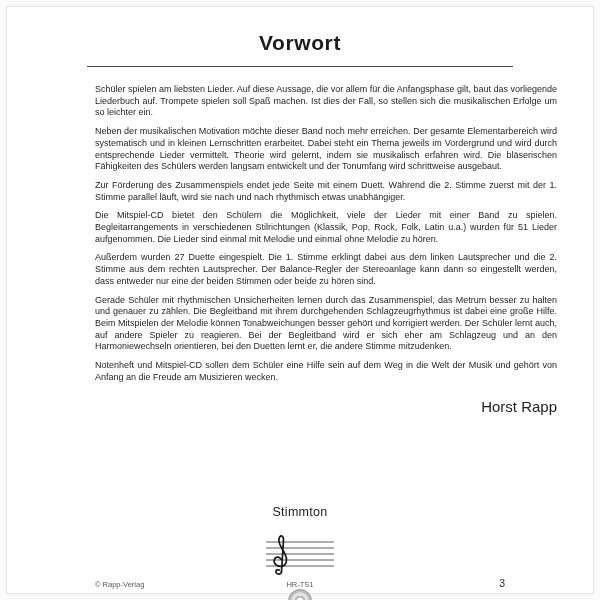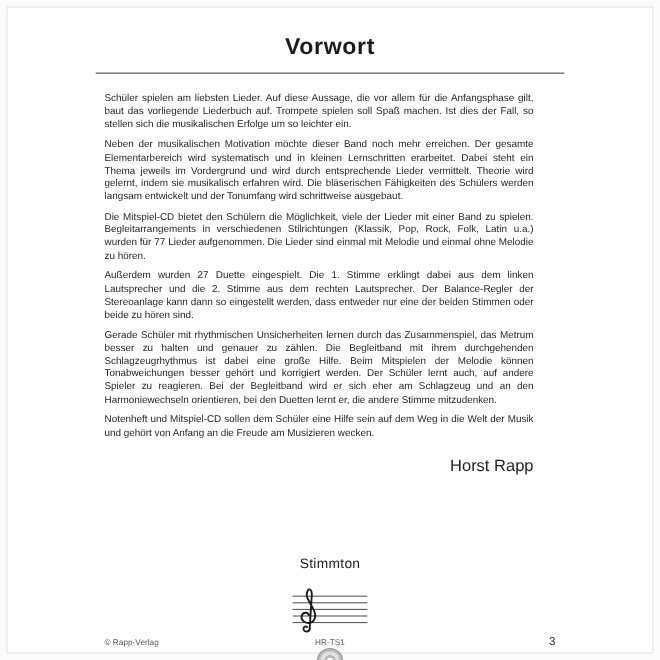--- a/index.html
+++ b/index.html
@@ -32,21 +32,21 @@
     font-weight: bold;
     letter-spacing: 0.6px;
     color: #1c1c1c;
   }
   .title-rule {
     border: none;
     border-top: 1px solid #4a4a4a;
     margin: 11px 80px 0 80px;
   }
   .text-block {
-    margin: 17px 108px 0 88px;
+    margin: 17px 36px 0 88px;
   }
   .text-block p {
     margin: 0 0 7px 0;
     font-size: 9px;
     line-height: 11.7px;
     text-align: justify;
     color: #1f1f1f;
   }
   .signature {
     margin: 15px 0 0 205px;
@@ -115,21 +115,22 @@
 
 <div class="canvas">
   <div class="page">
 
     <h1 class="page-title">Vorwort</h1>
     <hr class="title-rule">
 
     <div class="text-block">
       <p>Schüler spielen am liebsten Lieder. Auf diese Aussage, die vor allem für die Anfangsphase gilt, baut das vorliegende Liederbuch auf. Trompete spielen soll Spaß machen. Ist dies der Fall, so stellen sich die musikalischen Erfolge um so leichter ein.</p>
       <p>Neben der musikalischen Motivation möchte dieser Band noch mehr erreichen. Der gesamte Elementarbereich wird systematisch und in kleinen Lernschritten erarbeitet. Dabei steht ein Thema jeweils im Vordergrund und wird durch entsprechende Lieder vermittelt. Theorie wird gelernt, indem sie musikalisch erfahren wird. Die bläserischen Fähigkeiten des Schülers werden langsam entwickelt und der Tonumfang wird schrittweise ausgebaut.</p>
-      <p>Die Mitspiel-CD bietet den Schülern die Möglichkeit, viele der Lieder mit einer Band zu spielen. Begleitarrangements in verschiedenen Stilrichtungen (Klassik, Pop, Rock, Folk, Latin u.a.) wurden für 77 Lieder aufgenommen. Die Lieder sind einmal mit Melodie und einmal ohne Melodie zu hören.</p>
+      <p>Zur Förderung des Zusammenspiels endet jede Seite mit einem Duett. Während die 2. Stimme zuerst mit der 1. Stimme parallel läuft, wird sie nach und nach rhythmisch etwas unabhängiger.</p>
+      <p>Die Mitspiel-CD bietet den Schülern die Möglichkeit, viele der Lieder mit einer Band zu spielen. Begleitarrangements in verschiedenen Stilrichtungen (Klassik, Pop, Rock, Folk, Latin u.a.) wurden für 51 Lieder aufgenommen. Die Lieder sind einmal mit Melodie und einmal ohne Melodie zu hören.</p>
       <p>Außerdem wurden 27 Duette eingespielt. Die 1. Stimme erklingt dabei aus dem linken Lautsprecher und die 2. Stimme aus dem rechten Lautsprecher. Der Balance-Regler der Stereoanlage kann dann so eingestellt werden, dass entweder nur eine der beiden Stimmen oder beide zu hören sind.</p>
       <p>Gerade Schüler mit rhythmischen Unsicherheiten lernen durch das Zusammenspiel, das Metrum besser zu halten und genauer zu zählen. Die Begleitband mit ihrem durchgehenden Schlagzeugrhythmus ist dabei eine große Hilfe. Beim Mitspielen der Melodie können Tonabweichungen besser gehört und korrigiert werden. Der Schüler lernt auch, auf andere Spieler zu reagieren. Bei der Begleitband wird er sich eher am Schlagzeug und an den Harmoniewechseln orientieren, bei den Duetten lernt er, die andere Stimme mitzudenken.</p>
       <p>Notenheft und Mitspiel-CD sollen dem Schüler eine Hilfe sein auf dem Weg in die Welt der Musik und gehört von Anfang an die Freude am Musizieren wecken.</p>
       <div class="signature">Horst Rapp</div>
     </div>
 
     <div class="tuning-row">
       <span class="tuning-label">Stimmton</span>
 
       <span class="staff-wrap">

